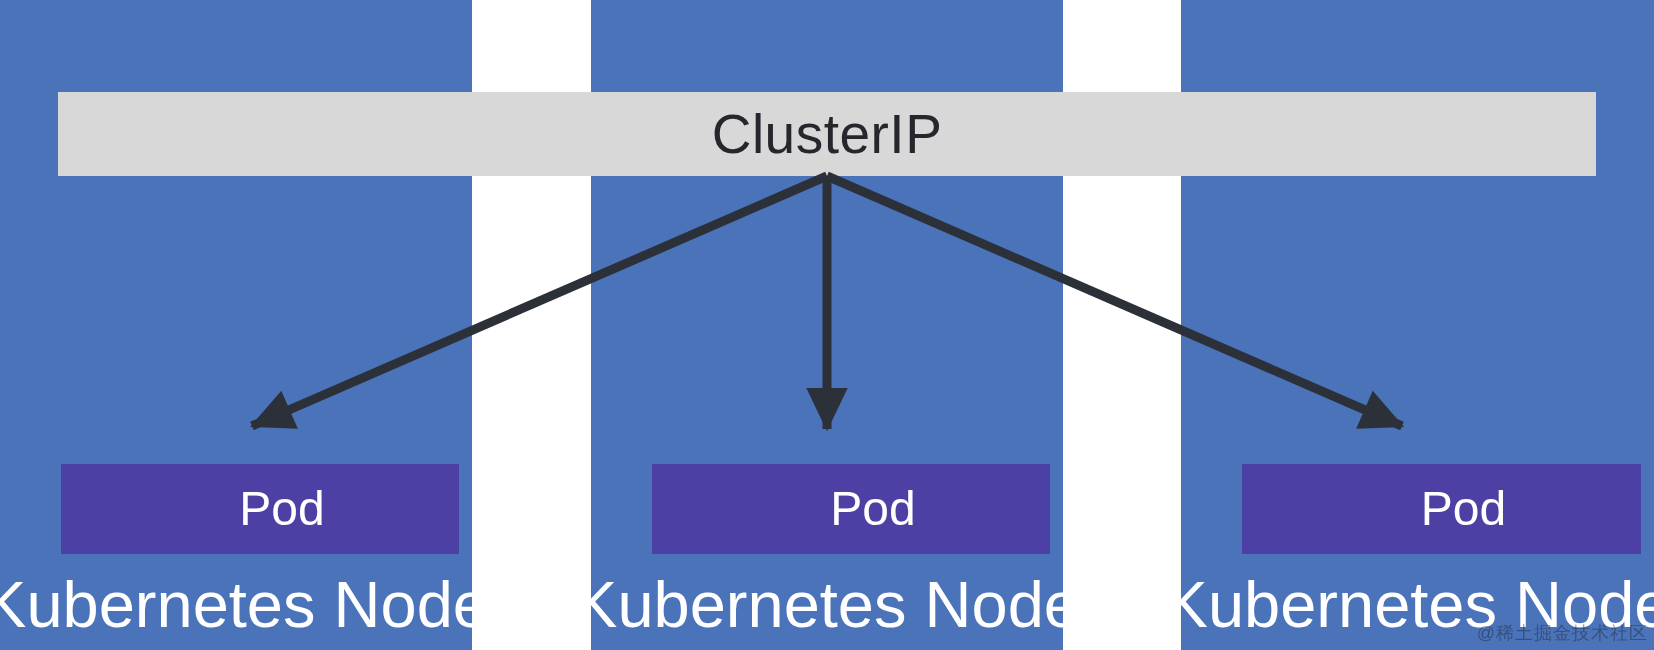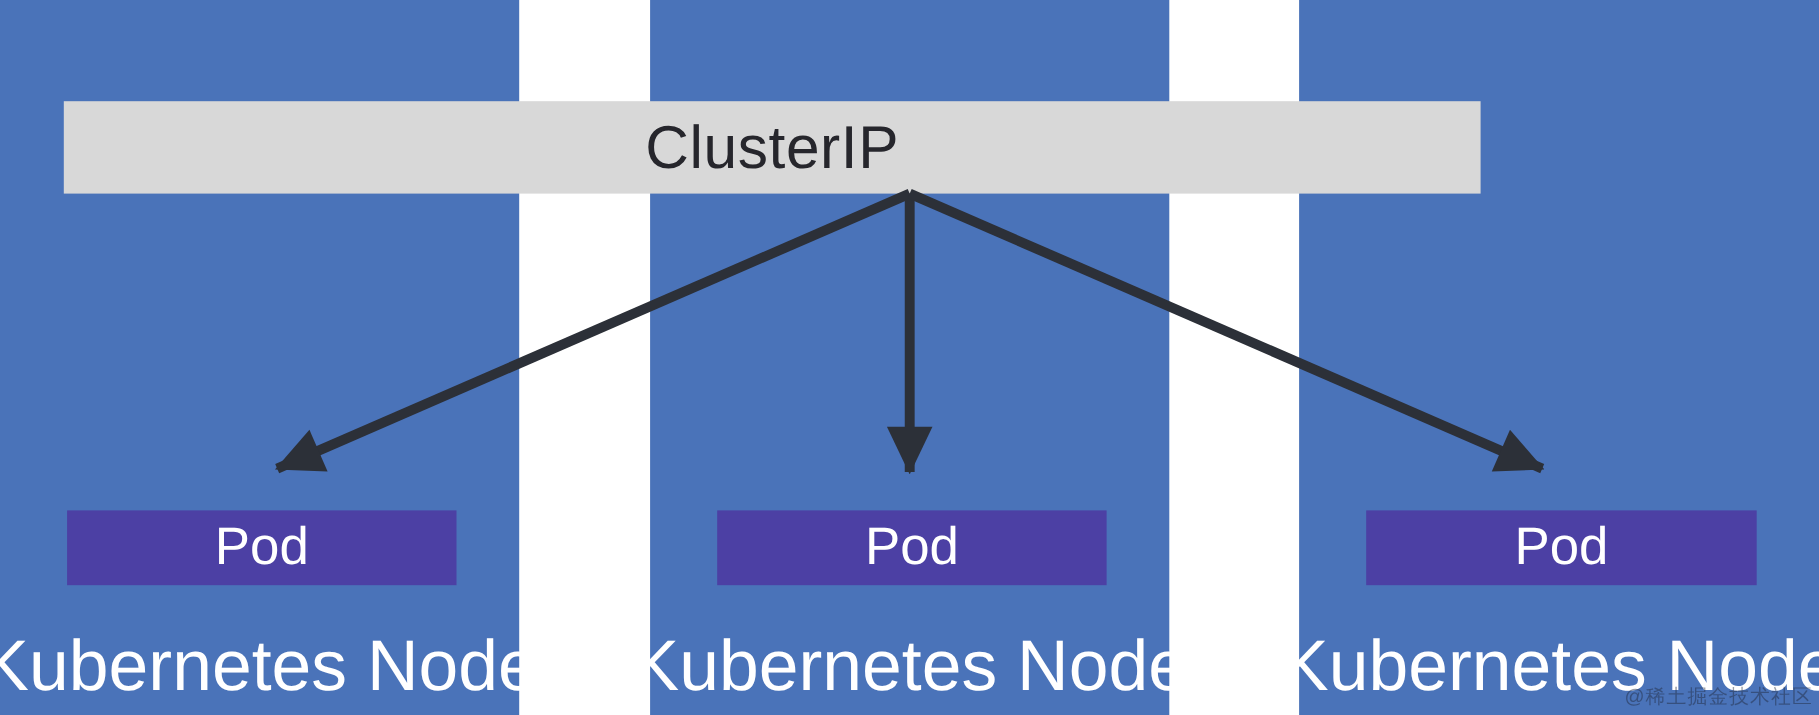--- a/index.html
+++ b/index.html
@@ -22,21 +22,21 @@
     background: var(--node-bg, #4a73b9);
   }
   .col-1 { left: 0;      width: 472px; }
   .col-2 { left: 591px;  width: 472px; }
   .col-3 { left: 1181px; width: 473px; }
 
   .service-bar {
     position: absolute;
     left: 58px;
     top: 92px;
-    width: 1288px;
+    width: 1538px;
     height: 84px;
     background: var(--bar-bg, #d8d8d8);
     display: flex;
     align-items: center;
     justify-content: center;
   }
   .service-bar .label {
     color: var(--bar-text, #26262c);
     font-size: 55px;
     line-height: 1;
@@ -46,25 +46,26 @@
   .arrows {
     position: absolute;
     left: 0;
     top: 0;
     pointer-events: none;
   }
 
   .pod-box {
     position: absolute;
     top: 464px;
-    height: 68px;
+    height: 90px;
     background: var(--pod-bg, #4c40a4);
     display: flex;
     align-items: center;
     justify-content: center;
+    padding-left: 44px;
   }
   .pod-1 { left: 61px;   width: 354px; }
   .pod-2 { left: 652px;  width: 354px; }
   .pod-3 { left: 1242px; width: 355px; }
   .pod-box .label {
     color: var(--pod-text, #ffffff);
     font-size: 48px;
     line-height: 1;
   }
 

